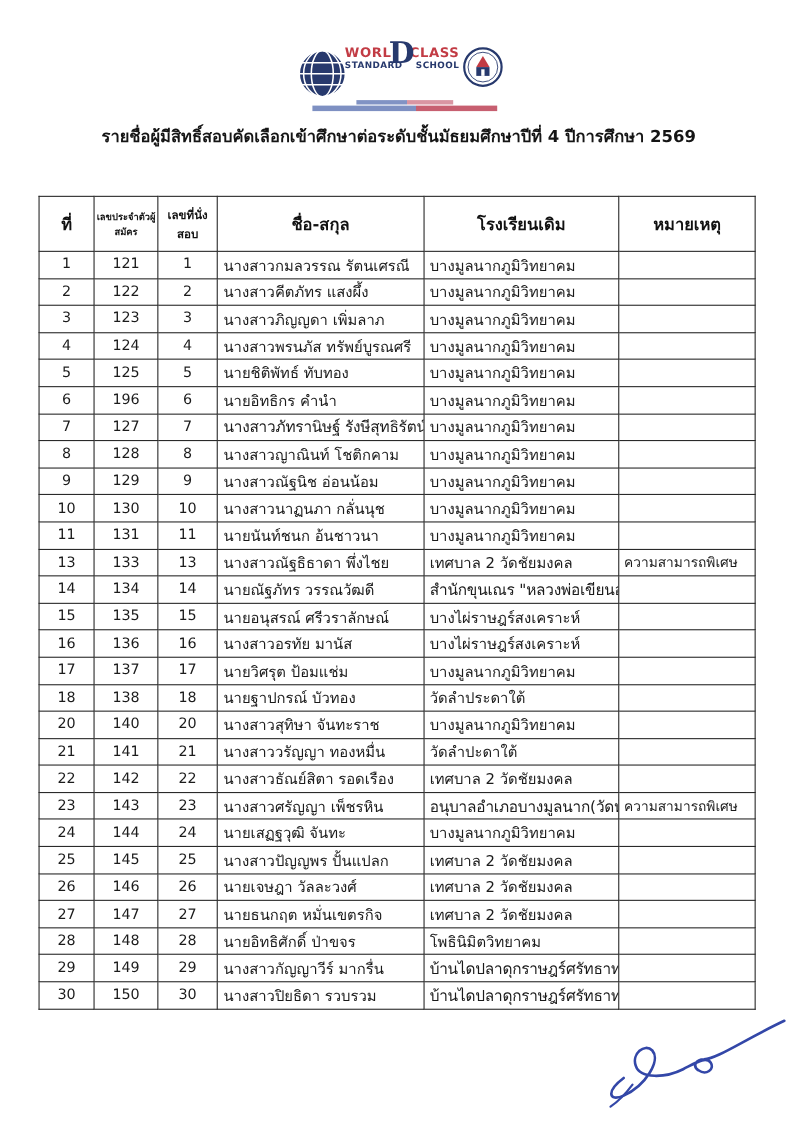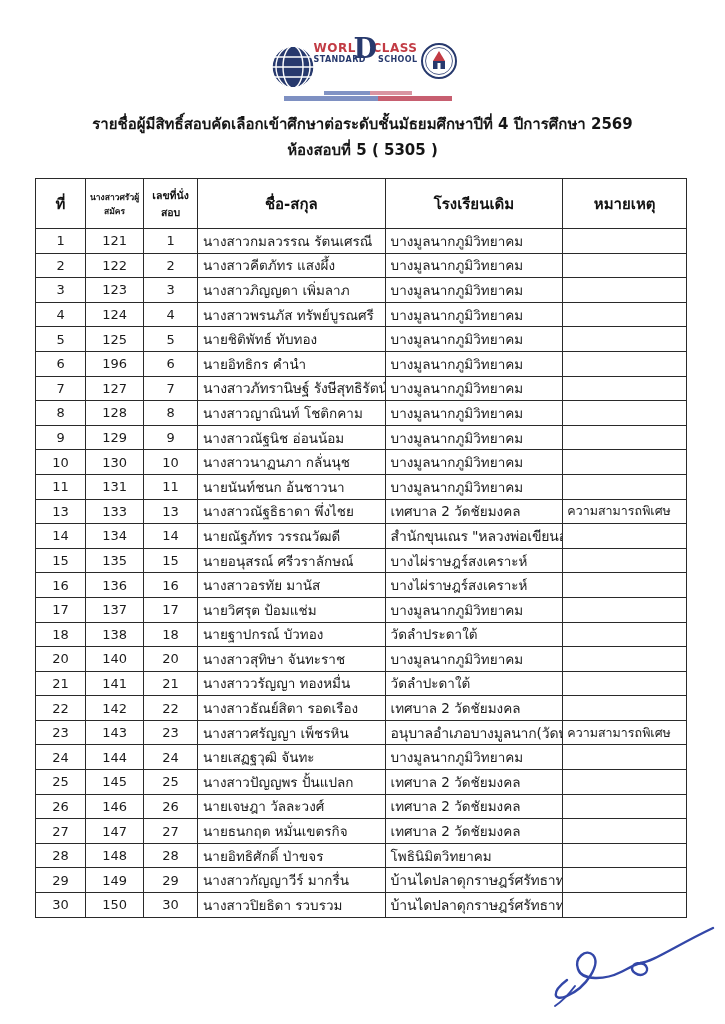--- a/index.html
+++ b/index.html
@@ -95,35 +95,34 @@
         <polygon points="19,9 25,19 13,19" fill="#c23b44"></polygon>
         <rect x="13" y="19" width="12" height="8" fill="#27396d"></rect>
         <rect x="17.5" y="21" width="3" height="6" fill="#ffffff"></rect>
       </svg>
       <div class="bar1"></div>
       <div class="bar2"></div>
     </div>
   </div>
 
   <div class="doc-title">รายชื่อผู้มีสิทธิ์สอบคัดเลือกเข้าศึกษาต่อระดับชั้นมัธยมศึกษาปีที่ 4  ปีการศึกษา 2569</div>
-  <div class="doc-subtitle">ห้องสอบที่ 5 ( 5305 )</div>
 
   <table class="roster">
     <colgroup>
       <col class="w-no">
         <col class="w-id">
         <col class="w-seat">
       <col class="w-name">
         <col class="w-school">
         <col class="w-remark">
     </colgroup>
     <thead>
       <tr>
         <th class="h-no">ที่</th>
-        <th class="h-id">นางสาวศรัวผู้สมัคร</th>
+        <th class="h-id">เลขประจำตัวผู้สมัคร</th>
         <th class="h-seat">เลขที่นั่งสอบ</th>
         <th class="h-name">ชื่อ-สกุล</th>
         <th class="h-school">โรงเรียนเดิม</th>
         <th class="h-remark">หมายเหตุ</th>
       </tr>
     </thead>
     <tbody>
         <tr>
       <td class="c-no">1</td>
       <td class="c-id">121</td>

